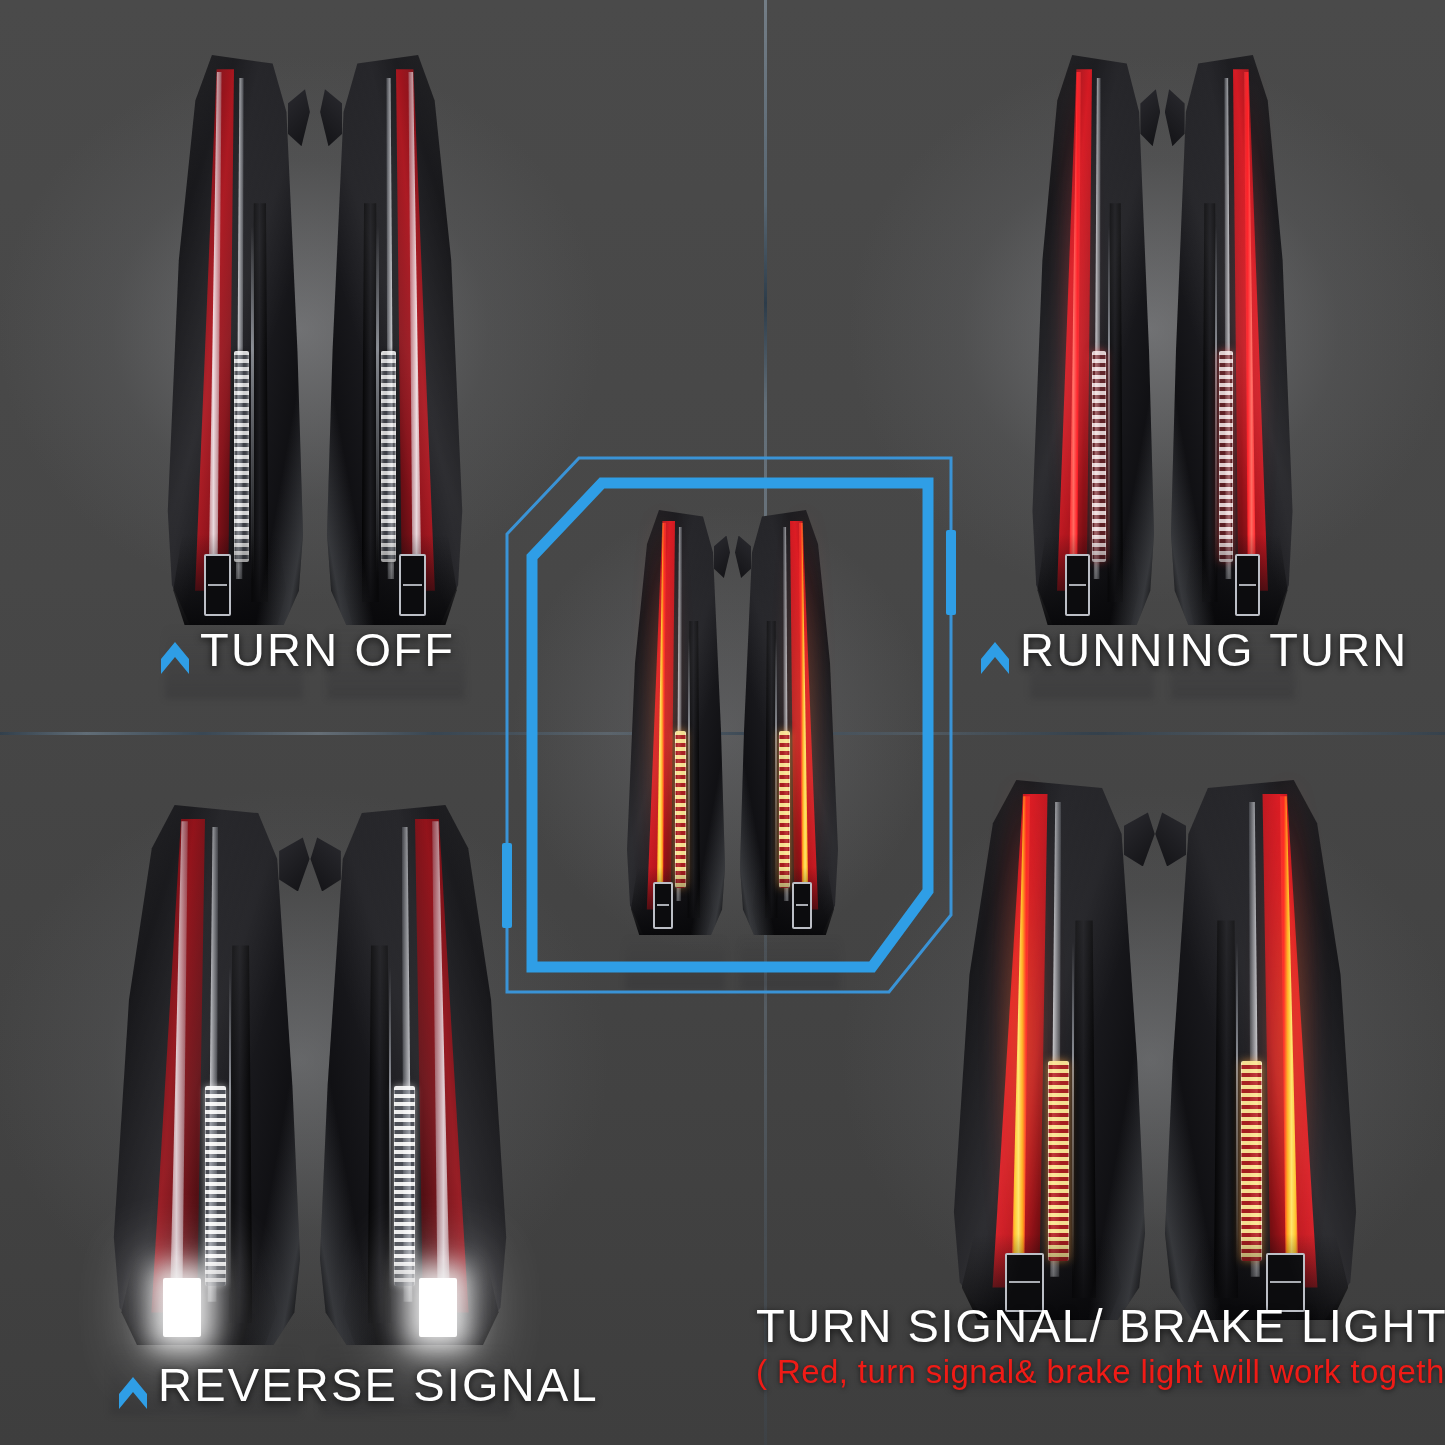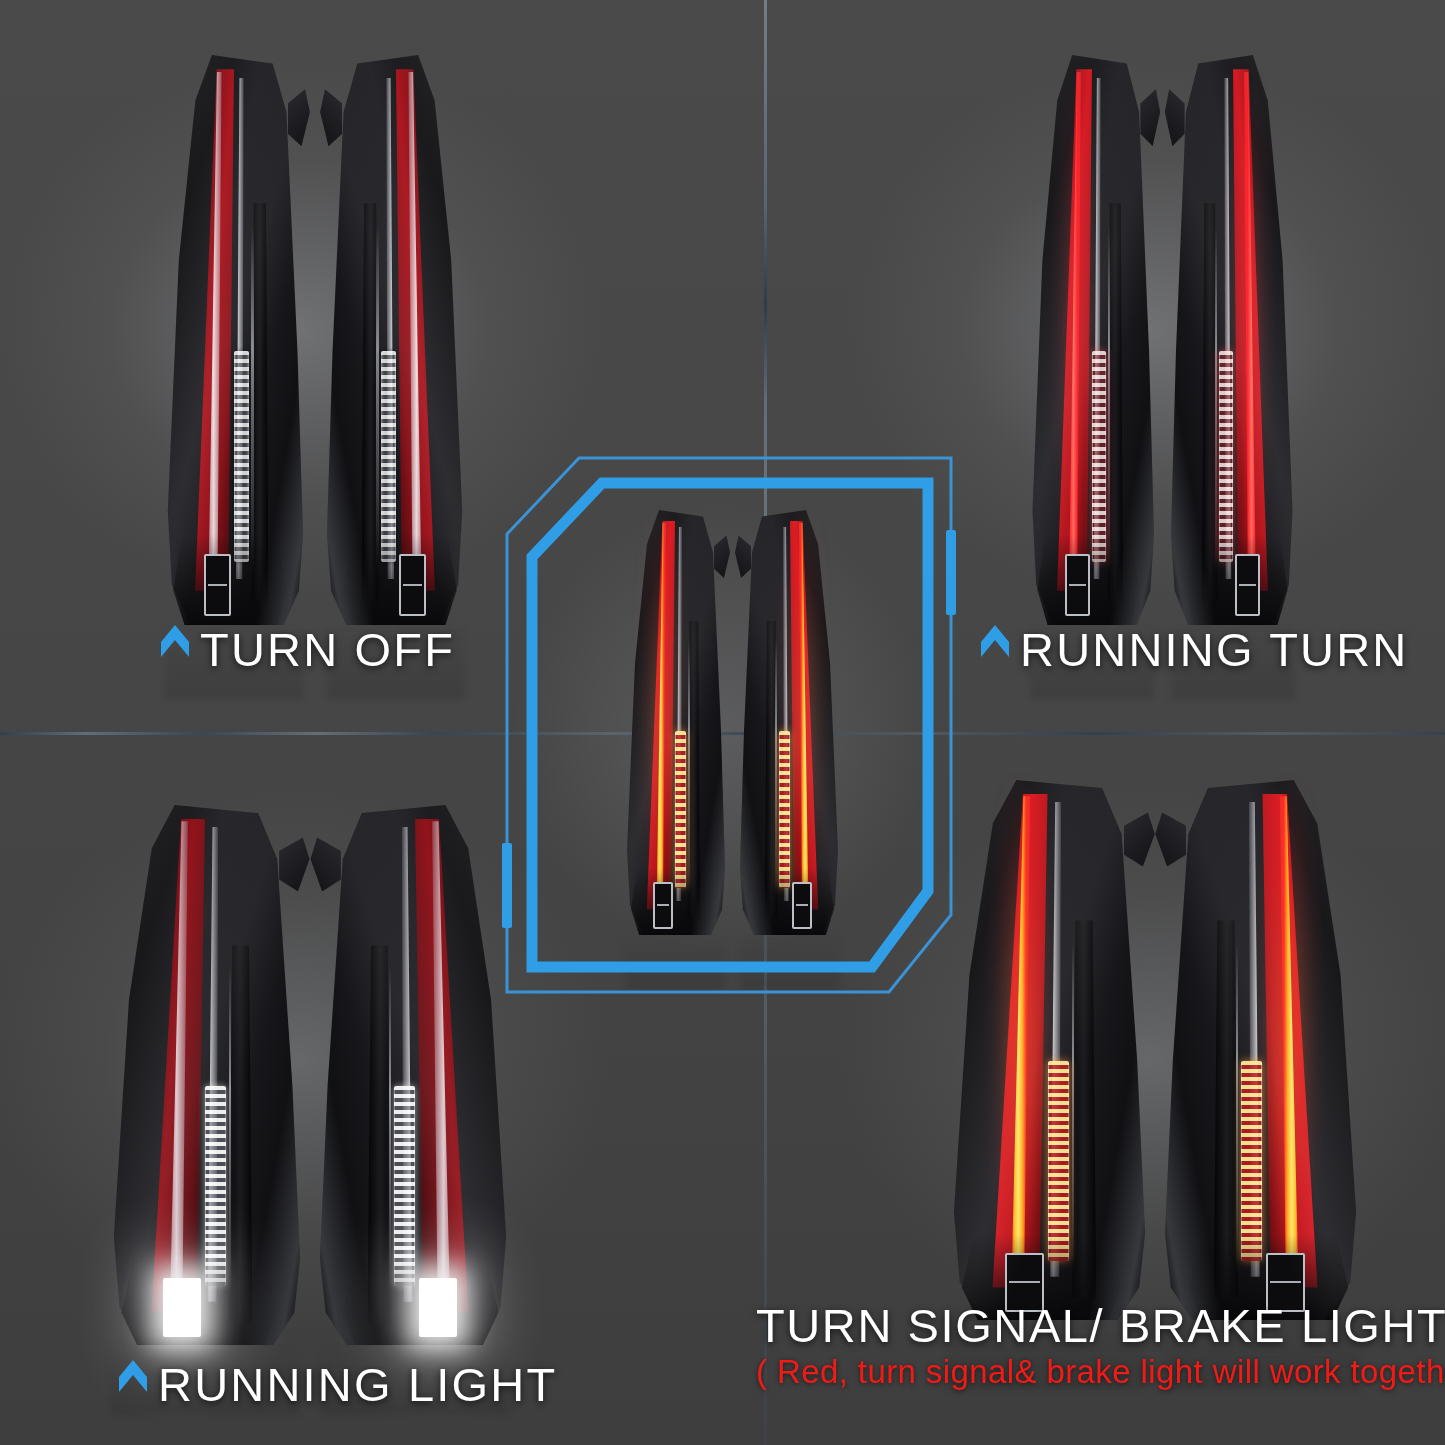--- a/index.html
+++ b/index.html
@@ -209,21 +209,21 @@
   }
   .sig .halo {
     position:absolute; top:1%; bottom:6%; left:24%; width:26%;
     background:radial-gradient(ellipse at center, rgba(255,120,40,.40) 0%, rgba(255,40,30,.18) 50%, rgba(255,40,30,0) 76%);
     filter:blur(10px); pointer-events:none;
   }
 
   
   .label {
     position:absolute;
-    display:flex; align-items:flex-start; gap:10px;
+    display:flex; align-items:flex-end; gap:10px;
     color:#fff; letter-spacing:2.2px;
     text-shadow:0 2px 7px rgba(0,0,0,.75);
     white-space:nowrap;
   }
   .label .txt { font-size:47px; font-weight:400; }
 
   .chev { display:block; flex:0 0 auto; }
 
   .sig-label {
     position:absolute; color:#fff; white-space:nowrap;
@@ -363,21 +363,21 @@
       <div class="rim"></div>
       <div class="gloss"></div>
       <div class="reflect"></div>
     </div>
   </div>
 
   <div class="label" style="left:118px; top:1357px;">
     <svg class="chev" width="30" height="38" viewBox="0 0 30 38">
       <path d="M15 3 L29 20 L29 35 L15 18 L1 35 L1 20 Z" fill="#2f9ee6"></path>
     </svg>
-    <span class="txt">RUNNING LIGHT</span>
+    <span class="txt">REVERSE SIGNAL</span>
   </div>
 
   <div class="pair sig" style="left:950px; top:780px; width:410px; height:540px;">
     <div class="lamp" style="width:195px;height:540px;">
       <div class="body"></div>
       <div class="lens"></div>
       <div class="halo"></div>
       <div class="bar"></div>
       <div class="chrome"></div>
       <div class="seam"></div>

